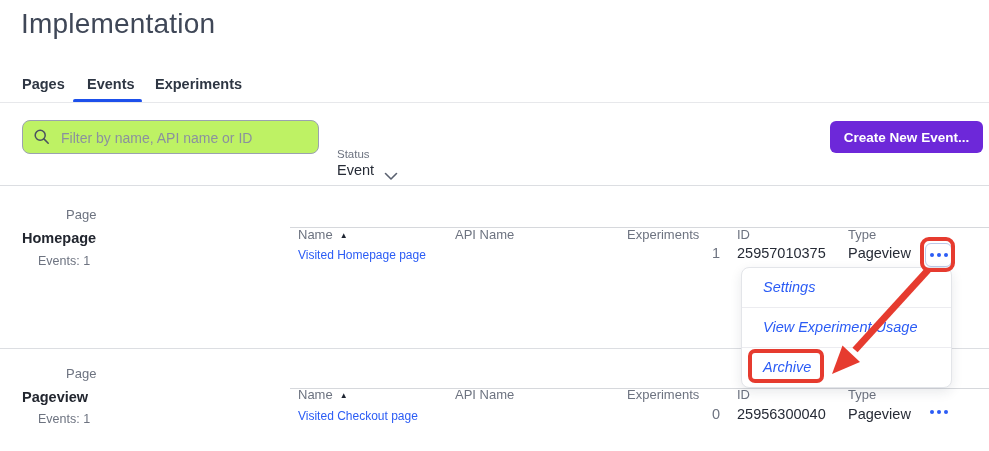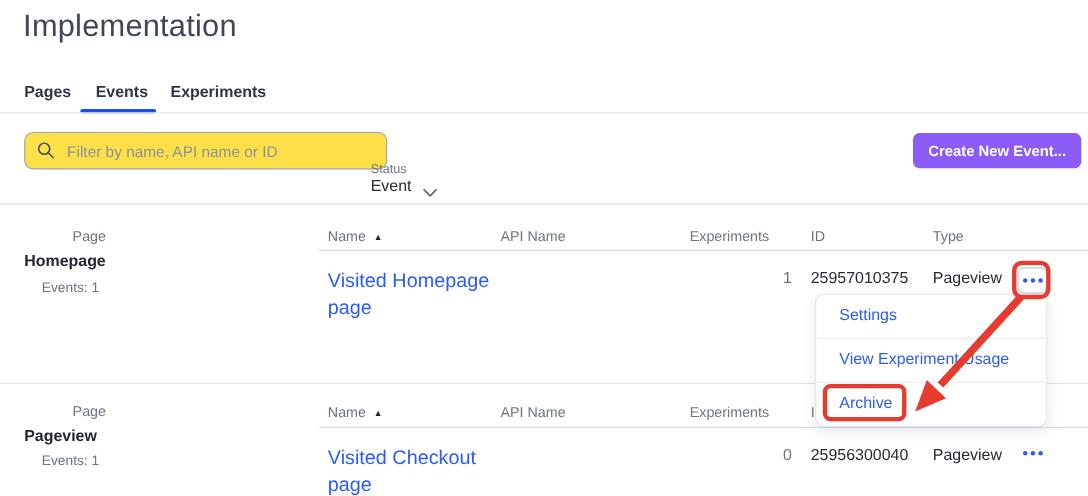--- a/index.html
+++ b/index.html
@@ -7,73 +7,73 @@
           font-family:"Liberation Sans",sans-serif;}
 
   
   .page-title{position:absolute;left:21px;top:8px;font-size:28px;color:#3f4757;letter-spacing:.2px;}
   .tab{position:absolute;top:76px;font-size:14.5px;font-weight:600;color:#2e3643;cursor:pointer;}
   .tab-pages{left:22px}.tab-events{left:87px}.tab-extensions{left:155px}
   .tab-underline{position:absolute;left:73px;top:99px;width:69px;height:4px;background:#1d50eb;border-radius:2px;}
   .tabs-divider{position:absolute;left:0;top:102px;width:989px;height:1px;background:#e7e8eb;}
 
   
-  .filter-box{position:absolute;left:22px;top:120px;width:330px;height:34px;border:1px solid #9ba2af;
-              border-radius:8px;box-sizing:border-box;background:#fde047;}
+  .filter-box{position:absolute;left:22px;top:120px;width:297px;height:34px;border:1px solid #9ba2af;
+              border-radius:8px;box-sizing:border-box;background:#bef264;}
   .filter-box input{position:absolute;left:36px;top:6px;width:248px;height:20px;border:none;outline:none;
               font-family:"Liberation Sans",sans-serif;font-size:14px;color:#333;background:transparent;}
   .filter-box input::placeholder{color:#8b919e;}
   .search-icon{position:absolute;left:11px;top:8px;}
   .status-dd{position:absolute;left:337px;top:120px;width:72px;height:38px;cursor:pointer;margin-top:28px;}
   .status-label{font-size:11.5px;color:#6d7380;}
   .status-value{font-size:14.5px;color:#262b36;margin-top:2px;}
   .chevron-icon{position:absolute;left:47px;top:19px;}
-  .create-btn{position:absolute;left:830px;top:121px;width:153px;height:32px;background:#8b5cf6;color:#fff;
+  .create-btn{position:absolute;left:830px;top:121px;width:153px;height:32px;background:#6d28d9;color:#fff;
               font-family:"Liberation Sans",sans-serif;font-size:13.5px;font-weight:700;border:none;border-radius:6px;cursor:pointer;}
 
   
   .divider{position:absolute;left:0;width:989px;height:1px;background:#dcdee2;}
   .d1{top:185px}.d2{top:348px}
   .page-label{position:absolute;left:22px;font-size:13px;color:#6d7380;margin-left:44px;}
   .page-name{position:absolute;left:22px;font-size:14.5px;font-weight:700;color:#22262f;}
   .events-count{position:absolute;left:22px;font-size:12.5px;color:#6d7380;margin-left:16px;}
   .s1 .page-label{top:207px}.s1 .page-name{top:230px}.s1 .events-count{top:254px}
   .s2 .page-label{top:366px}.s2 .page-name{top:389px}.s2 .events-count{top:412px}
 
   
-  .th{position:absolute;font-size:13px;color:#6d7380;}
+  .th{position:absolute;font-size:13px;color:#6d7380;margin-top:20px;}
   .col-name{left:298px}.col-api{left:455px}.col-exp{left:627px}.col-id{left:737px}.col-type{left:848px}
   .h1{top:207px}.h2{top:367px}
   .sort-icon{font-size:8px;color:#1d2330;margin-left:7px;vertical-align:1px;}
   .th-line{position:absolute;left:290px;width:699px;height:1px;background:#d6d8dc;}
   .u1{top:227px}.u2{top:388px}
 
   
-  .name-link{position:absolute;width:148px;font-size:18px;line-height:24px;color:#2b5cf5;cursor:pointer;}
+  .name-link{position:absolute;width:148px;font-size:12px;line-height:24px;color:#2b5cf5;cursor:pointer;}
   .api-val{position:absolute;width:140px;font-size:14.5px;line-height:24px;color:#262b36;word-break:break-all;}
   .exp-val{position:absolute;width:88px;left:632px;text-align:right;font-size:14.5px;color:#6d7380;}
   .id-val{position:absolute;left:737px;font-size:14.5px;color:#262b36;}
   .type-val{position:absolute;left:848px;font-size:14.5px;color:#262b36;}
   .r1t{top:244px}.r1b{top:245px}.r2t{top:405px}.r2b{top:406px}
   .name-link.r1t,.api-val.r1t{top:243px}
   .name-link.r2t,.api-val.r2t{top:404px}
   .name-link.c1{left:298px}.api-val.c1{left:455px}
 
   
   .more-btn{position:absolute;left:925px;top:243px;width:27px;height:24px;border:1px solid #bcc8e8;border-radius:6px;
             background:#fff;display:flex;align-items:center;justify-content:center;gap:3px;cursor:pointer;box-sizing:border-box;}
   .more-plain{position:absolute;left:925px;top:404px;width:27px;height:16px;display:flex;align-items:center;
             justify-content:center;gap:3px;cursor:pointer;}
   .dot{width:4px;height:4px;border-radius:50%;background:#2b5cf5;}
 
   
   .menu{position:absolute;left:741px;top:267px;width:211px;background:#fff;border:1px solid #e3e5e9;border-radius:8px;
         box-shadow:0 4px 12px rgba(25,35,60,.10);z-index:5;box-sizing:border-box;}
   .menu-item{height:39px;line-height:39px;padding-left:21px;font-size:14.5px;color:#2b5cf5;cursor:pointer;
-             border-bottom:1px solid #ececf0;}
+             border-bottom:1px solid #ececf0;font-style:italic;}
   .menu-item:last-child{border-bottom:none;}
 
   
   .ann-box{position:absolute;border:4px solid #e63b2f;border-radius:9px;z-index:10;pointer-events:none;}
   .ann-more{left:920px;top:237px;width:27px;height:27px;}
   .ann-archive{left:748px;top:349px;width:68px;height:26px;border-radius:7px;}
   .ann-arrow{position:absolute;left:0;top:0;z-index:9;pointer-events:none;}
 </style>
 </head>
 <body>

